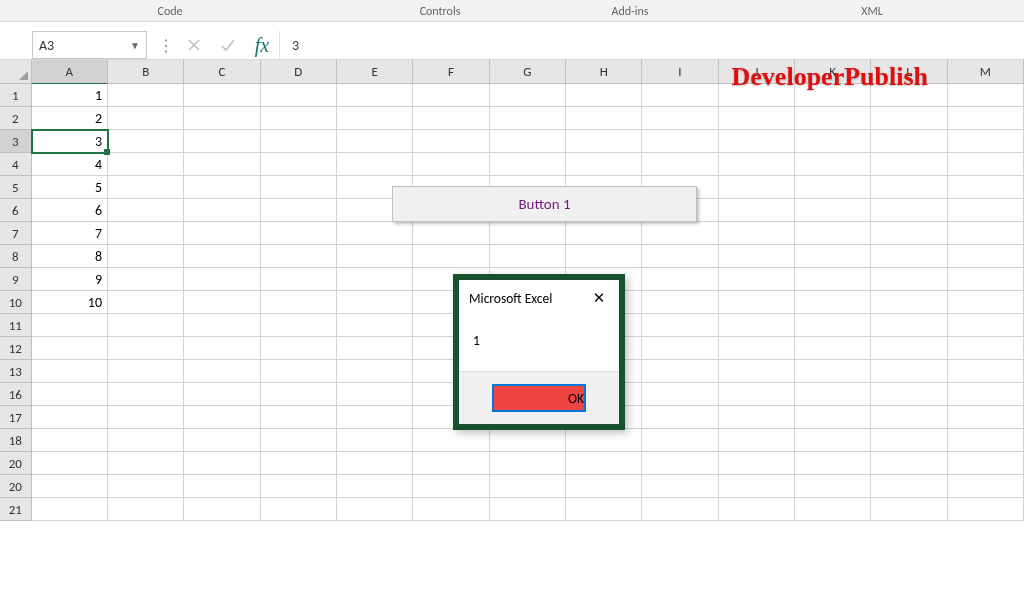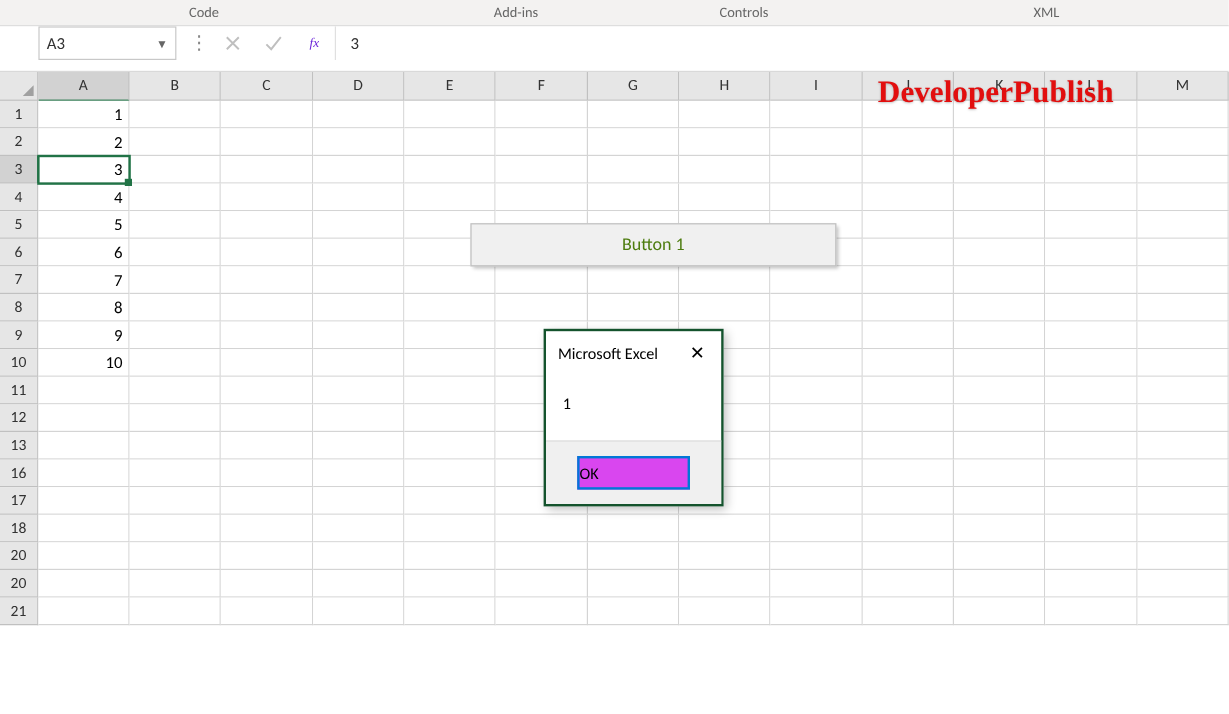--- a/index.html
+++ b/index.html
@@ -20,21 +20,21 @@
   .rl-addins   { width: 180px; }
   .rl-controls { width: 200px; }
   .rl-xml      { flex: 1; }
 
   
   .formula-row {
     height: 38px;
     background: #fff;
     border-bottom: 1px solid #d9d9d9;
     display: flex;
-    align-items: flex-start;
+    align-items: flex-end;
     padding-left: 32px;
     font-size: 14px;
     color: #333;
   }
   .name-box {
     width: 115px;
     height: 28px;
     border: 1px solid #c8c8c8;
     display: flex;
     align-items: center;
@@ -47,21 +47,21 @@
   .fb-handle {
     width: 22px; height: 28px;
     display: flex; align-items: center; justify-content: center;
     color: #888; font-size: 16px;
   }
   .fb-btn {
     width: 34px; height: 28px;
     display: flex; align-items: center; justify-content: center;
     color: #a0a0a0;
   }
-  .fb-btn.fx { color: #6d28d9; font-style: italic; font-family: "Times New Roman", serif; font-size: 11px; }
+  .fb-btn.fx { color: #0f766e; font-style: italic; font-family: "Times New Roman", serif; font-size: 20px; }
   .fb-input {
     flex: 1;
     height: 28px;
     border-left: 1px solid #e0e0e0;
     padding-left: 12px;
     display: flex;
     align-items: center;
     font-size: 14px;
   }
 
@@ -116,30 +116,30 @@
 
   
   .form-btn {
     position: absolute;
     left: 392px; top: 126px;
     width: 305px; height: 36px;
     background: #f0f0f0;
     border: 1px solid #bfbfbf;
     box-shadow: 2px 2px 3px rgba(0,0,0,0.25);
     display: flex; align-items: center; justify-content: center;
-    font-size: 15px; color: #4d7c0f;
+    font-size: 15px; color: #701a75;
   }
 
   
   .msgbox {
     position: absolute;
     left: 453px; top: 214px;
-    width: 150px;
+    width: 172px;
     background: #fff;
-    border: 2px solid #14532d;
+    border: 6px solid #14532d;
     box-shadow: 3px 3px 8px rgba(0,0,0,0.25);
   }
   .msgbox-title {
     display: flex; align-items: center;
     height: 36px; padding: 0 8px 0 10px;
     font-size: 13.5px; color: #000;
   }
   .msgbox-title span:first-child { flex: 1; }
   .msgbox-close { width: 24px; text-align: center; font-size: 15px; color: #000; }
   .msgbox-body {
@@ -148,43 +148,43 @@
   }
   .msgbox-footer {
     background: #f0f0f0;
     border-top: 1px solid #ddd;
     padding: 12px 10px;
     display: flex; justify-content: center;
   }
   .msgbox-ok {
     width: 94px; height: 28px;
     border: 2px solid #0078d7;
-    background: #d946ef;
-    display: flex; align-items: center; justify-content: flex-start;
+    background: #ef4444;
+    display: flex; align-items: center; justify-content: flex-end;
     font-size: 13.5px; color: #000;
   }
 
   
   .watermark {
     position: absolute;
     right: 96px; top: 2px;
     font-size: 26px; font-weight: 700;
     color: #e20e0e;
     text-shadow: 0 1px 2px rgba(0,0,0,0.25);
     font-family: Liberation Serif, serif;
     z-index: 5;
   }
 </style>
 </head>
 <body>
 
 <div class="ribbon-labels">
   <div class="rl-item rl-code">Code</div>
+  <div class="rl-item rl-controls">Controls</div>
   <div class="rl-item rl-addins">Add-ins</div>
-  <div class="rl-item rl-controls">Controls</div>
   <div class="rl-item rl-xml">XML</div>
 </div>
 
 <div class="formula-row">
   <div class="name-box">
     <span class="name-box-text">A3</span>
     <span class="name-box-caret">▼</span>
   </div>
   <div class="fb-sep"></div>
   <div class="fb-handle">⋮</div>

